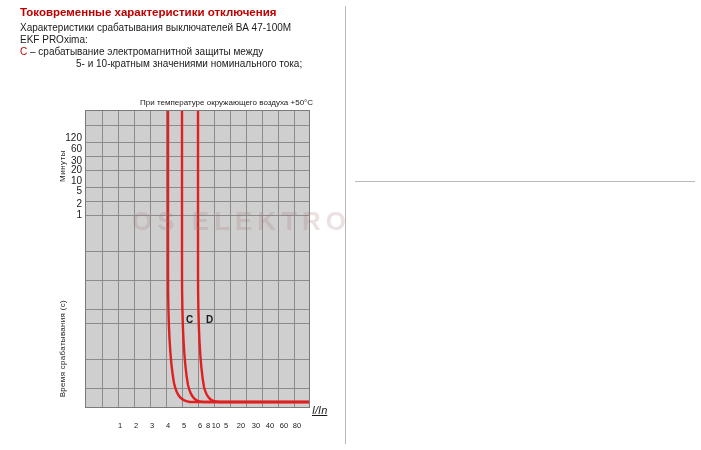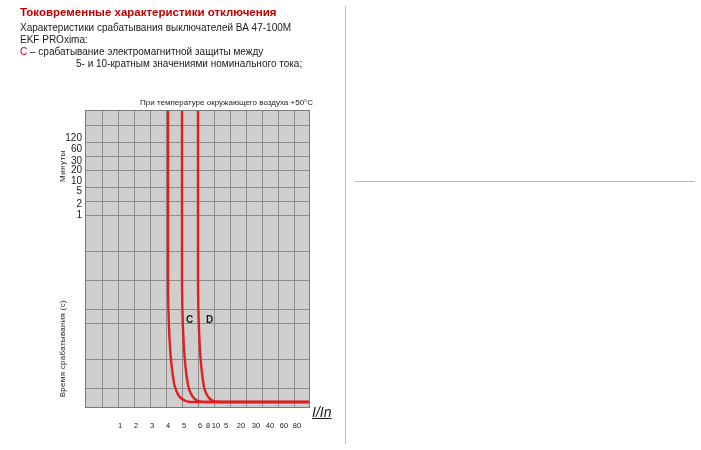--- a/index.html
+++ b/index.html
@@ -121,21 +121,21 @@
   }
   .xtick {
     position: absolute;
     font-size: 7.5px;
     text-align: center;
     top: 421px;
   }
   #xaxis-label {
     position: absolute;
     left: 312px; top: 404px;
-    font-size: 14px;
+    font-size: 11px;
     font-style: italic;
     text-decoration: underline;
   }
   .zone-letter {
     position: absolute;
     font-weight: bold;
     font-size: 10px;
     color: #1a1a1a;
   }
   #zone-c { left: 186px; top: 314px; }
@@ -236,20 +236,21 @@
       <path d="M 82 0 L 82 160 C 82 215 84 250 88 272 C 91 286 96 290 104 291 L 223 291" fill="none" stroke="#e02020" stroke-width="2.4"></path>
 
       <path d="M 96 0 L 96 160 C 96 215 98 252 102 274 C 105 287 110 291 118 291 L 223 291" fill="none" stroke="#e02020" stroke-width="2.4"></path>
 
       <path d="M 112 0 L 112 160 C 112 218 114 254 118 276 C 121 288 126 291 134 291 L 223 291" fill="none" stroke="#e02020" stroke-width="2.4"></path>
     </svg>
   </div>
 
   <div id="zone-c" class="zone-letter">C</div>
   <div id="zone-d" class="zone-letter">D</div>
+  <div id="watermark">OS   ELEKTRO</div>
 
   <div class="xtick" style="left:113px;width:14px">1</div>
   <div class="xtick" style="left:129px;width:14px">2</div>
   <div class="xtick" style="left:145px;width:14px">3</div>
   <div class="xtick" style="left:161px;width:14px">4</div>
   <div class="xtick" style="left:177px;width:14px">5</div>
   <div class="xtick" style="left:193px;width:14px">6</div>
   <div class="xtick" style="left:201px;width:14px">8</div>
   <div class="xtick" style="left:209px;width:14px">10</div>
   <div class="xtick" style="left:219px;width:14px">5</div>

